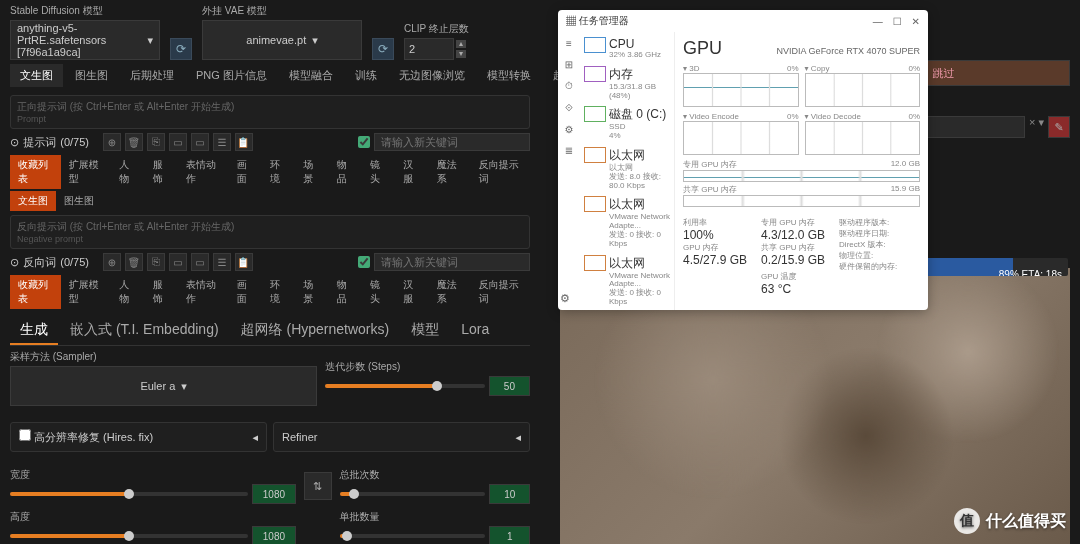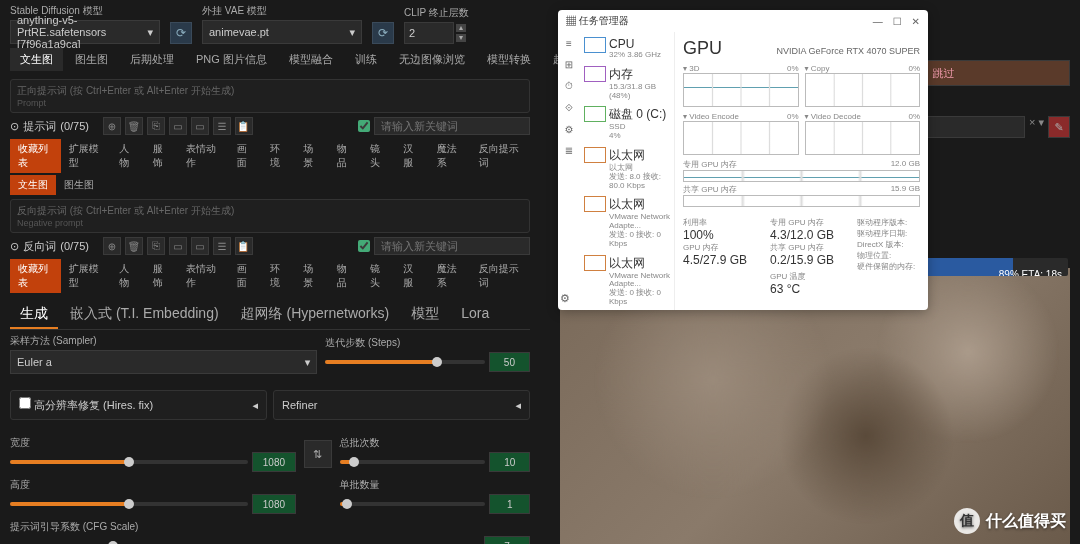--- a/index.html
+++ b/index.html
@@ -1,20 +1,20 @@
 <!DOCTYPE html>
 <html><head>
 <meta charset="utf-8">
 <style>
 * { margin:0; padding:0; box-sizing:border-box; font-family:"Segoe UI","Microsoft YaHei",sans-serif; }
 body { background:#1a1a1a; color:#ccc; font-size:11px; width:1080px; height:544px; position:relative; overflow:hidden; }
 .top-row { display:flex; padding:4px 10px 0; gap:10px; align-items:flex-end; }
 .sel-group { display:flex; flex-direction:column; }
 .sel-label { font-size:10px; color:#aaa; margin-bottom:2px; }
-.sel { background:#2a2a2a; border:1px solid #3a3a3a; color:#ccc; padding:4px 6px; font-size:11px; height:24px; display:flex; align-items:center; justify-content:space-between; gap:6px; }
+.sel { background:#2a2a2a; border:1px solid #3a3a3a; color:#ccc; padding:4px 6px; font-size:11px; height:40px; display:flex; align-items:center; justify-content:center; gap:6px; }
 .sel.wide { width:150px; } .sel.med { width:160px; }
 .icon-btn { background:#2a3a4a; border:1px solid #3a4a5a; width:22px; height:22px; display:flex; align-items:center; justify-content:center; color:#8ab; font-size:12px; cursor:pointer; }
 .num-input { background:#2a2a2a; border:1px solid #3a3a3a; color:#ccc; width:50px; height:22px; font-size:11px; padding:0 4px; }
 .stack-btns { display:flex; flex-direction:column; gap:2px; }
 .tri { width:10px; height:8px; background:#444; font-size:8px; line-height:8px; text-align:center; color:#aaa; }
 .tabs { display:flex; gap:2px; padding:4px 10px; font-size:11px; }
 .tab { padding:4px 10px; background:#1a1a1a; color:#aaa; cursor:pointer; }
 .tab.active { background:#2a2a2a; color:#fff; }
 .prompt-box { margin:4px 10px; background:#1f1f1f; border:1px solid #333; border-radius:3px; padding:4px 6px; }
 .prompt-hint { color:#666; font-size:10px; } .prompt-sub { color:#555; font-size:9px; }
@@ -67,21 +67,21 @@
 .tm-sparkline.cpu { border-color:#4a90d0; } .tm-sparkline.mem { border-color:#a060c0; } .tm-sparkline.disk { border-color:#60b060; } .tm-sparkline.net { border-color:#d08040; } .tm-sparkline.gpu { border-color:#60a0b0; }
 .tm-li-title { font-size:12px; color:#333; } .tm-li-sub { font-size:8px; color:#888; line-height:1.1; }
 .tm-main { flex:1; padding:6px 8px; overflow:hidden; }
 .tm-h { display:flex; justify-content:space-between; align-items:baseline; }
 .tm-h .big { font-size:18px; font-weight:400; } .tm-h .sub { font-size:9px; color:#666; }
 .tm-charts { display:flex; gap:6px; margin-top:4px; }
 .tm-chart { flex:1; height:34px; border:1px solid #bbb; position:relative; }
 .tm-chart::after { content:""; position:absolute; inset:0; background:linear-gradient(to right,transparent 24%,#ddd 25%,transparent 26%,transparent 49%,#ddd 50%,transparent 51%,transparent 74%,#ddd 75%,transparent 76%); }
 .tm-chart .line { position:absolute; bottom:0; left:0; right:0; height:50%; border-top:1px solid #60a0b0; }
 .tm-chart-lbl { font-size:8px; color:#888; display:flex; justify-content:space-between; margin-top:1px; }
-.tm-stats { display:flex; gap:23px; margin-top:10px; flex-wrap:wrap; }
+.tm-stats { display:flex; gap:14px; margin-top:10px; flex-wrap:wrap; }
 .tm-stat .sl { font-size:8px; color:#888; } .tm-stat .sv { font-size:12px; color:#333; }
 .tm-gear { position:absolute; left:560px; top:292px; color:#666; font-size:11px; }
 
 .wm { position:absolute; right:14px; bottom:10px; display:flex; align-items:center; gap:6px; color:#fff; font-size:16px; font-weight:600; text-shadow:0 1px 3px rgba(0,0,0,.6); }
 .wm-icon { width:26px; height:26px; border-radius:50%; background:rgba(255,255,255,.85); display:flex; align-items:center; justify-content:center; color:#333; font-size:14px; }
 </style>
 </head>
 <body>
 
 <div class="top-row">

